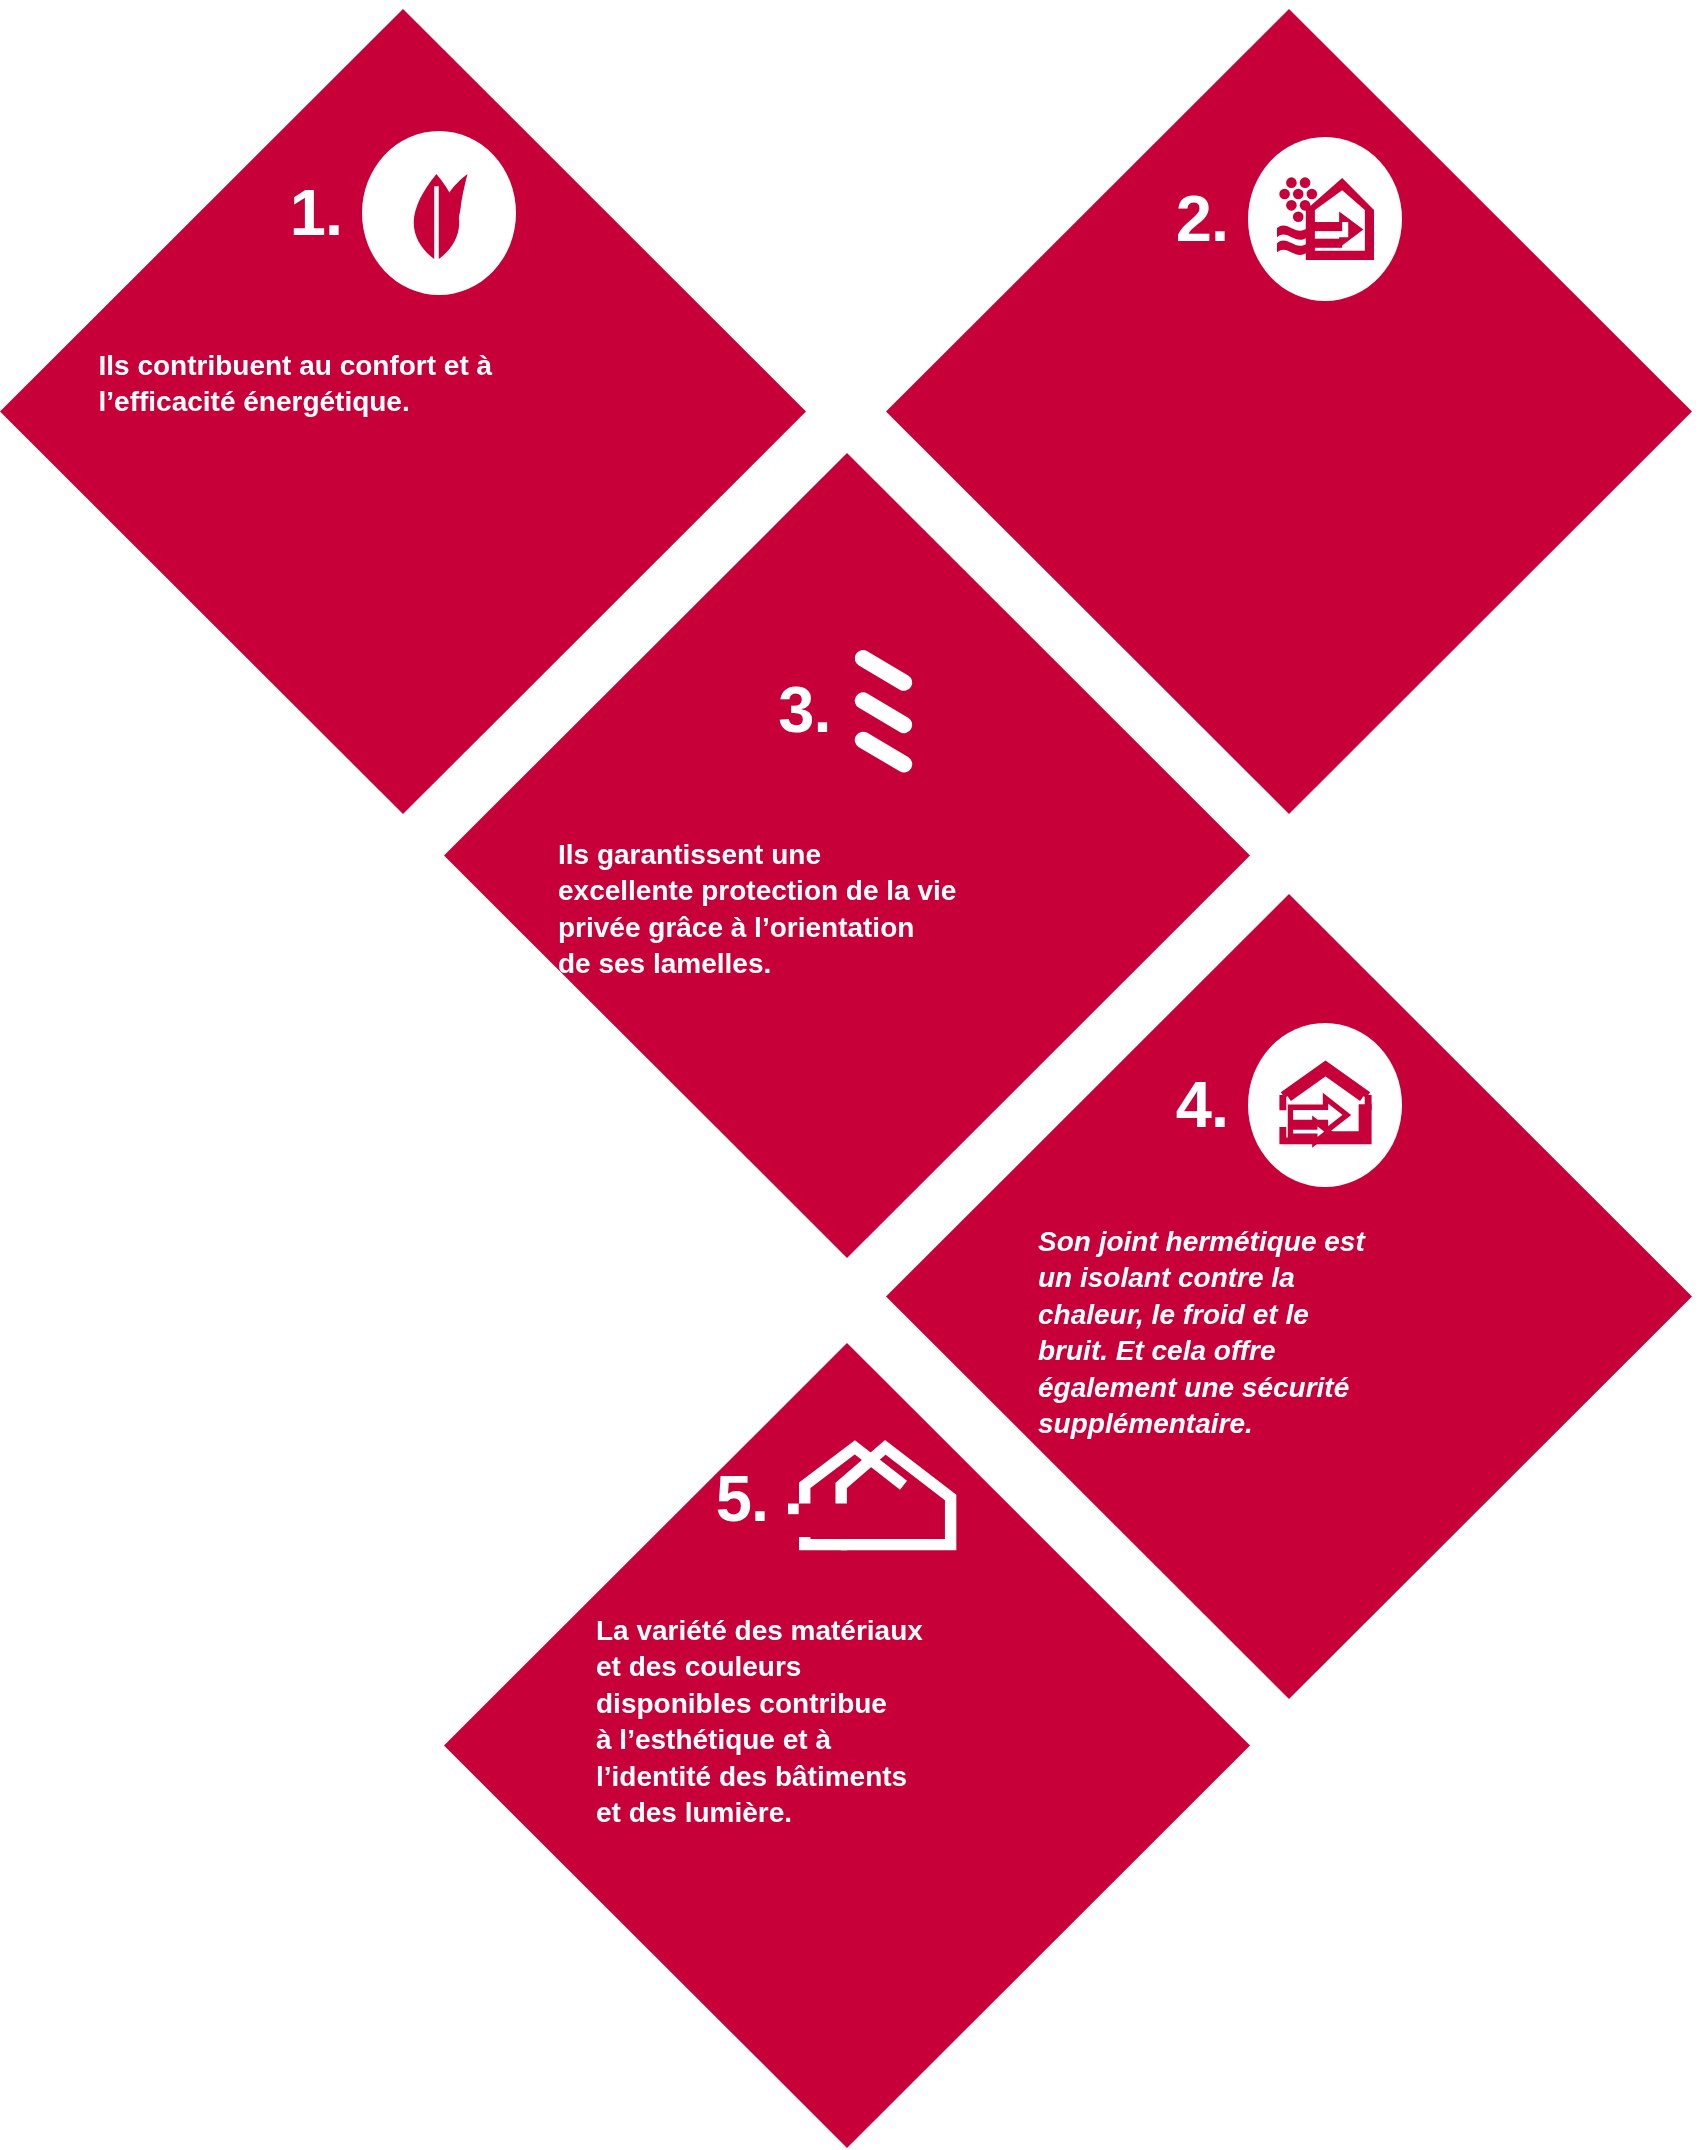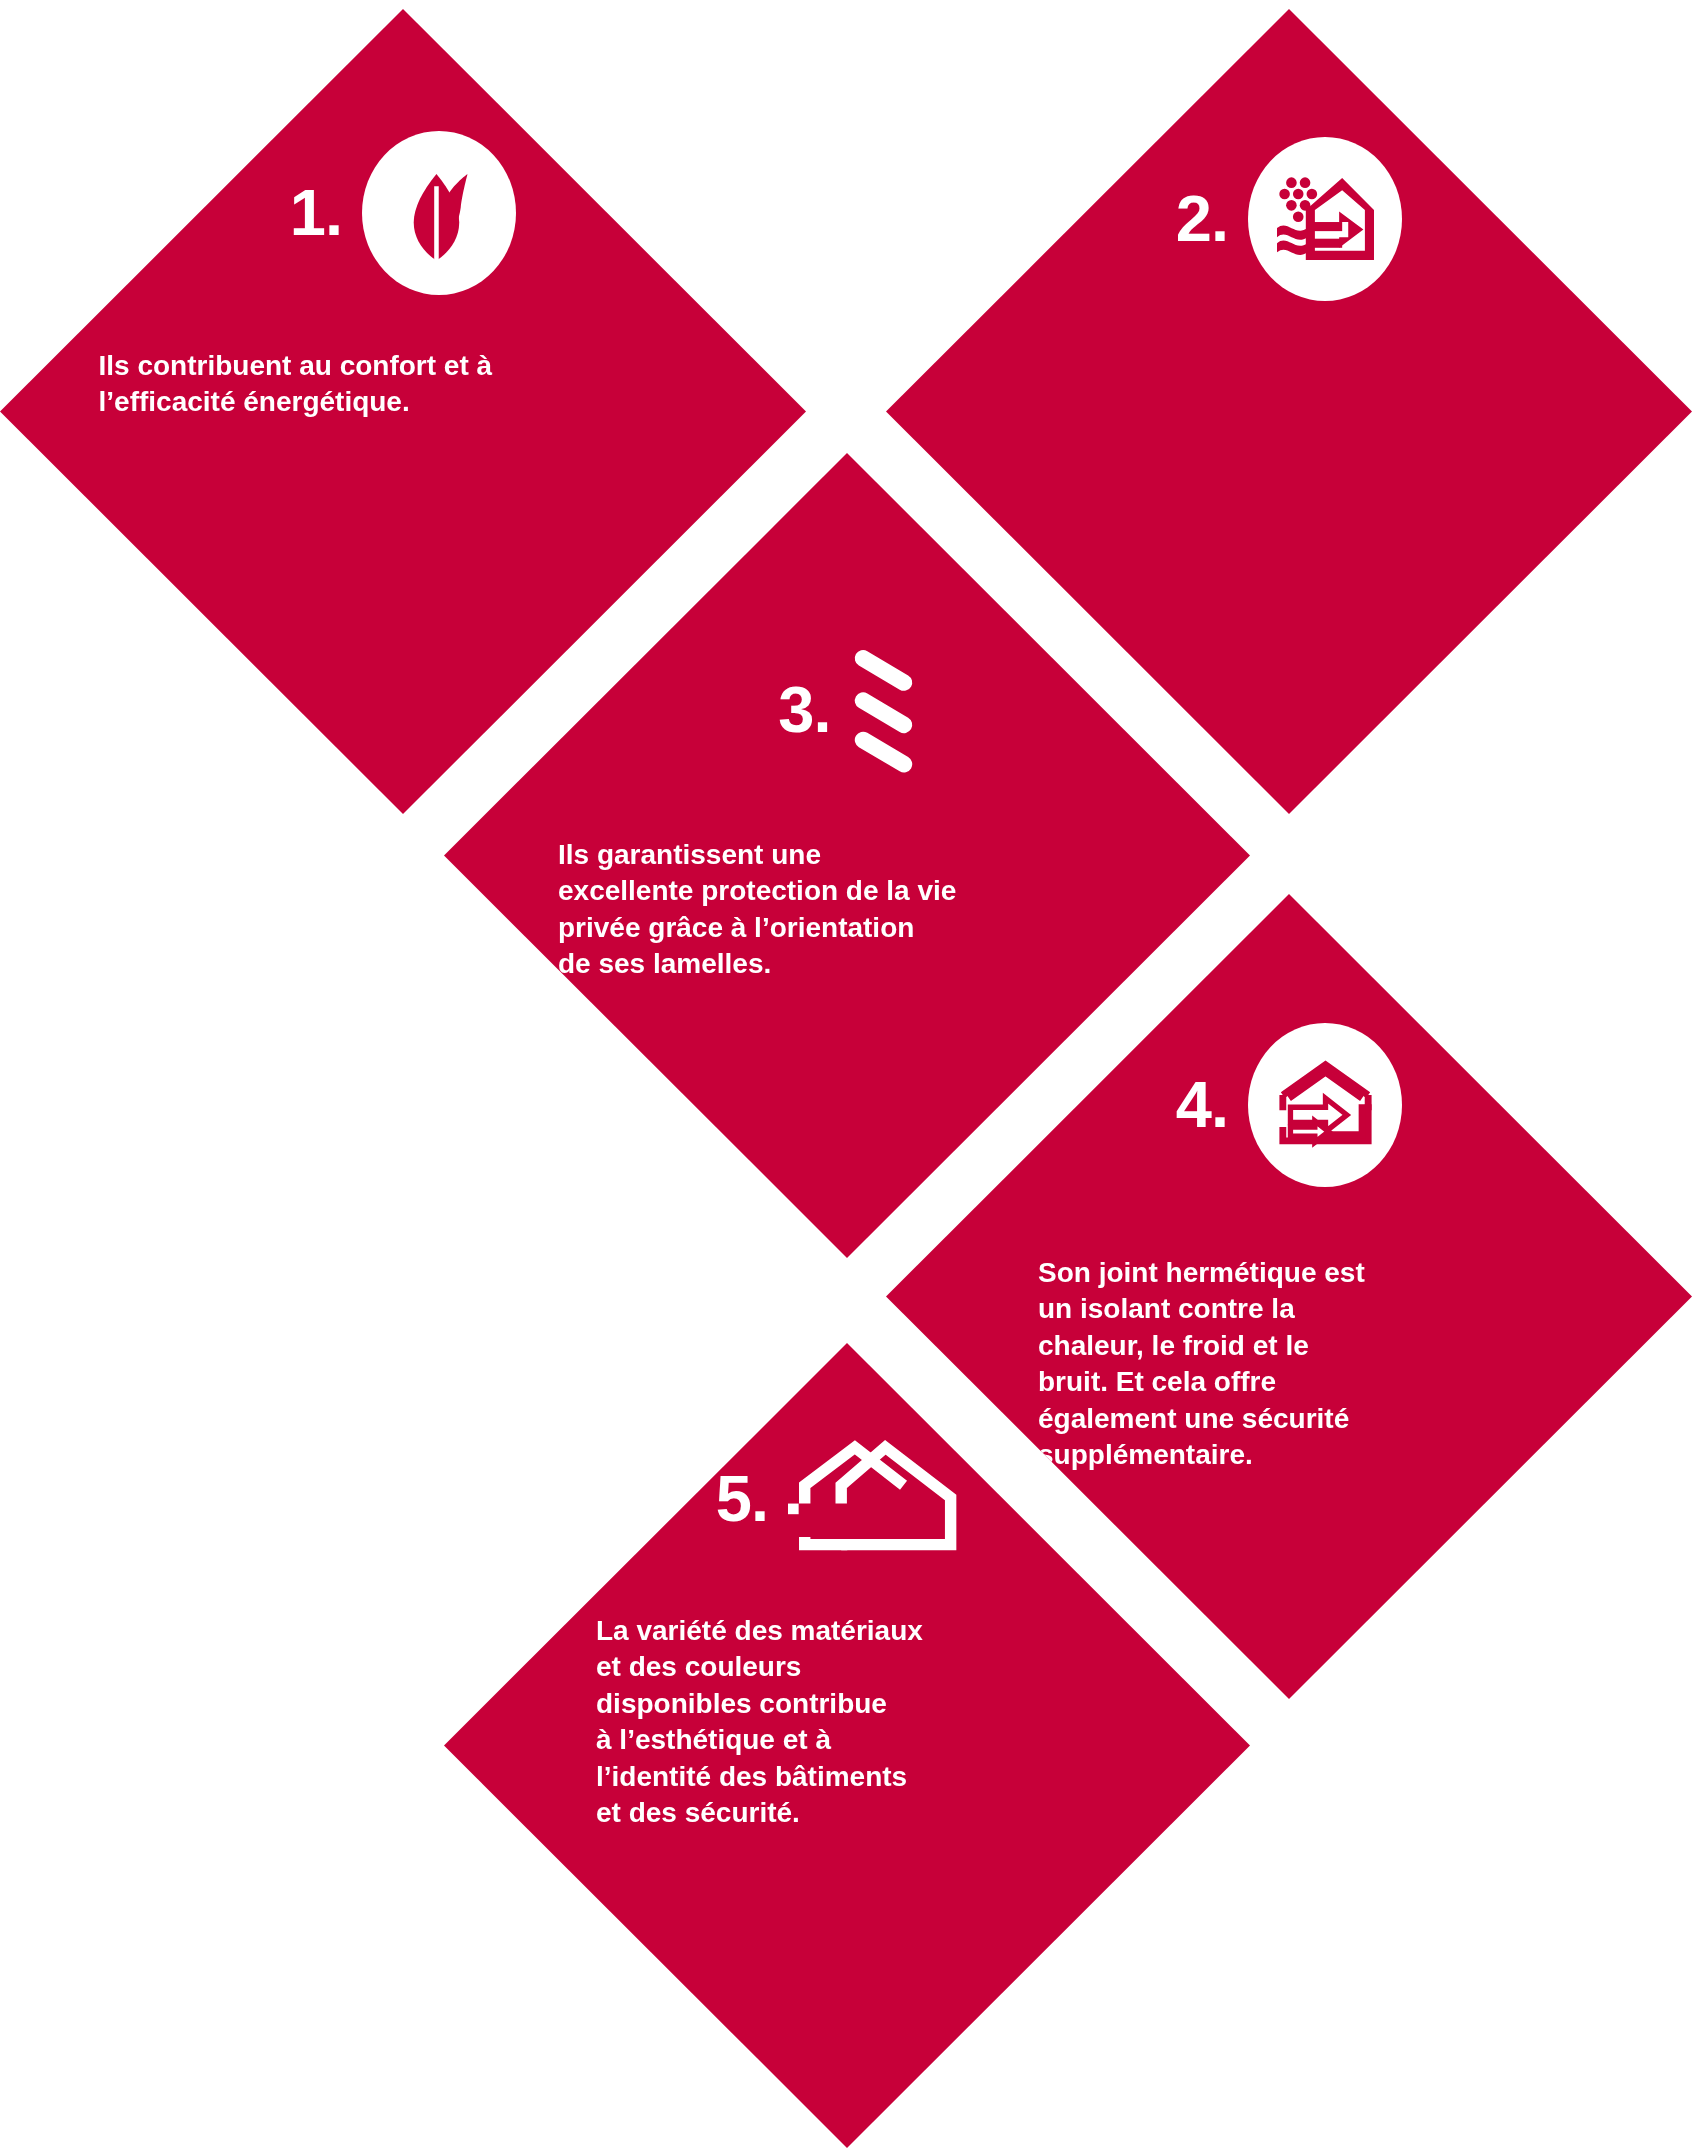--- a/index.html
+++ b/index.html
@@ -101,21 +101,21 @@
   #d1 .diamond-inner { padding-top: 122px; }
   #d1 .caption { margin-top: 53px; width: 609px; }
 
   #d2 .diamond-inner { padding-top: 128px; }
   #d2 .caption { margin-top: 53px; width: 563px; }
 
   #d3 .diamond-inner { padding-top: 190px; }
   #d3 .caption { margin-top: 59px; width: 578px; }
 
   #d4 .diamond-inner { padding-top: 129px; }
-  #d4 .caption { margin-top: 68px; width: 502px; }
+  #d4 .caption { margin-top: 37px; width: 502px; font-style: italic; }
 
   #d5 .diamond-inner { padding-top: 95px; }
   #d5 .caption { margin-top: 53px; width: 502px; }
 
   #d3 .step-number, #d5 .step-number { font-size: 65px; }
 
   svg { display: block; }
 </style>
 </head>
 <body>
@@ -256,18 +256,18 @@
               <rect x="0" y="86" width="14" height="14" fill="#ffffff"></rect>
             </svg>
           </span>
         </div>
       </div>
       <div class="caption">La variété des matériaux
 et des couleurs
 disponibles contribue
 à l’esthétique et à
 l’identité des bâtiments
-et des sécurité.</div>
+et des lumière.</div>
     </div>
   </div>
 
 </div>
 
 
 </body></html>

